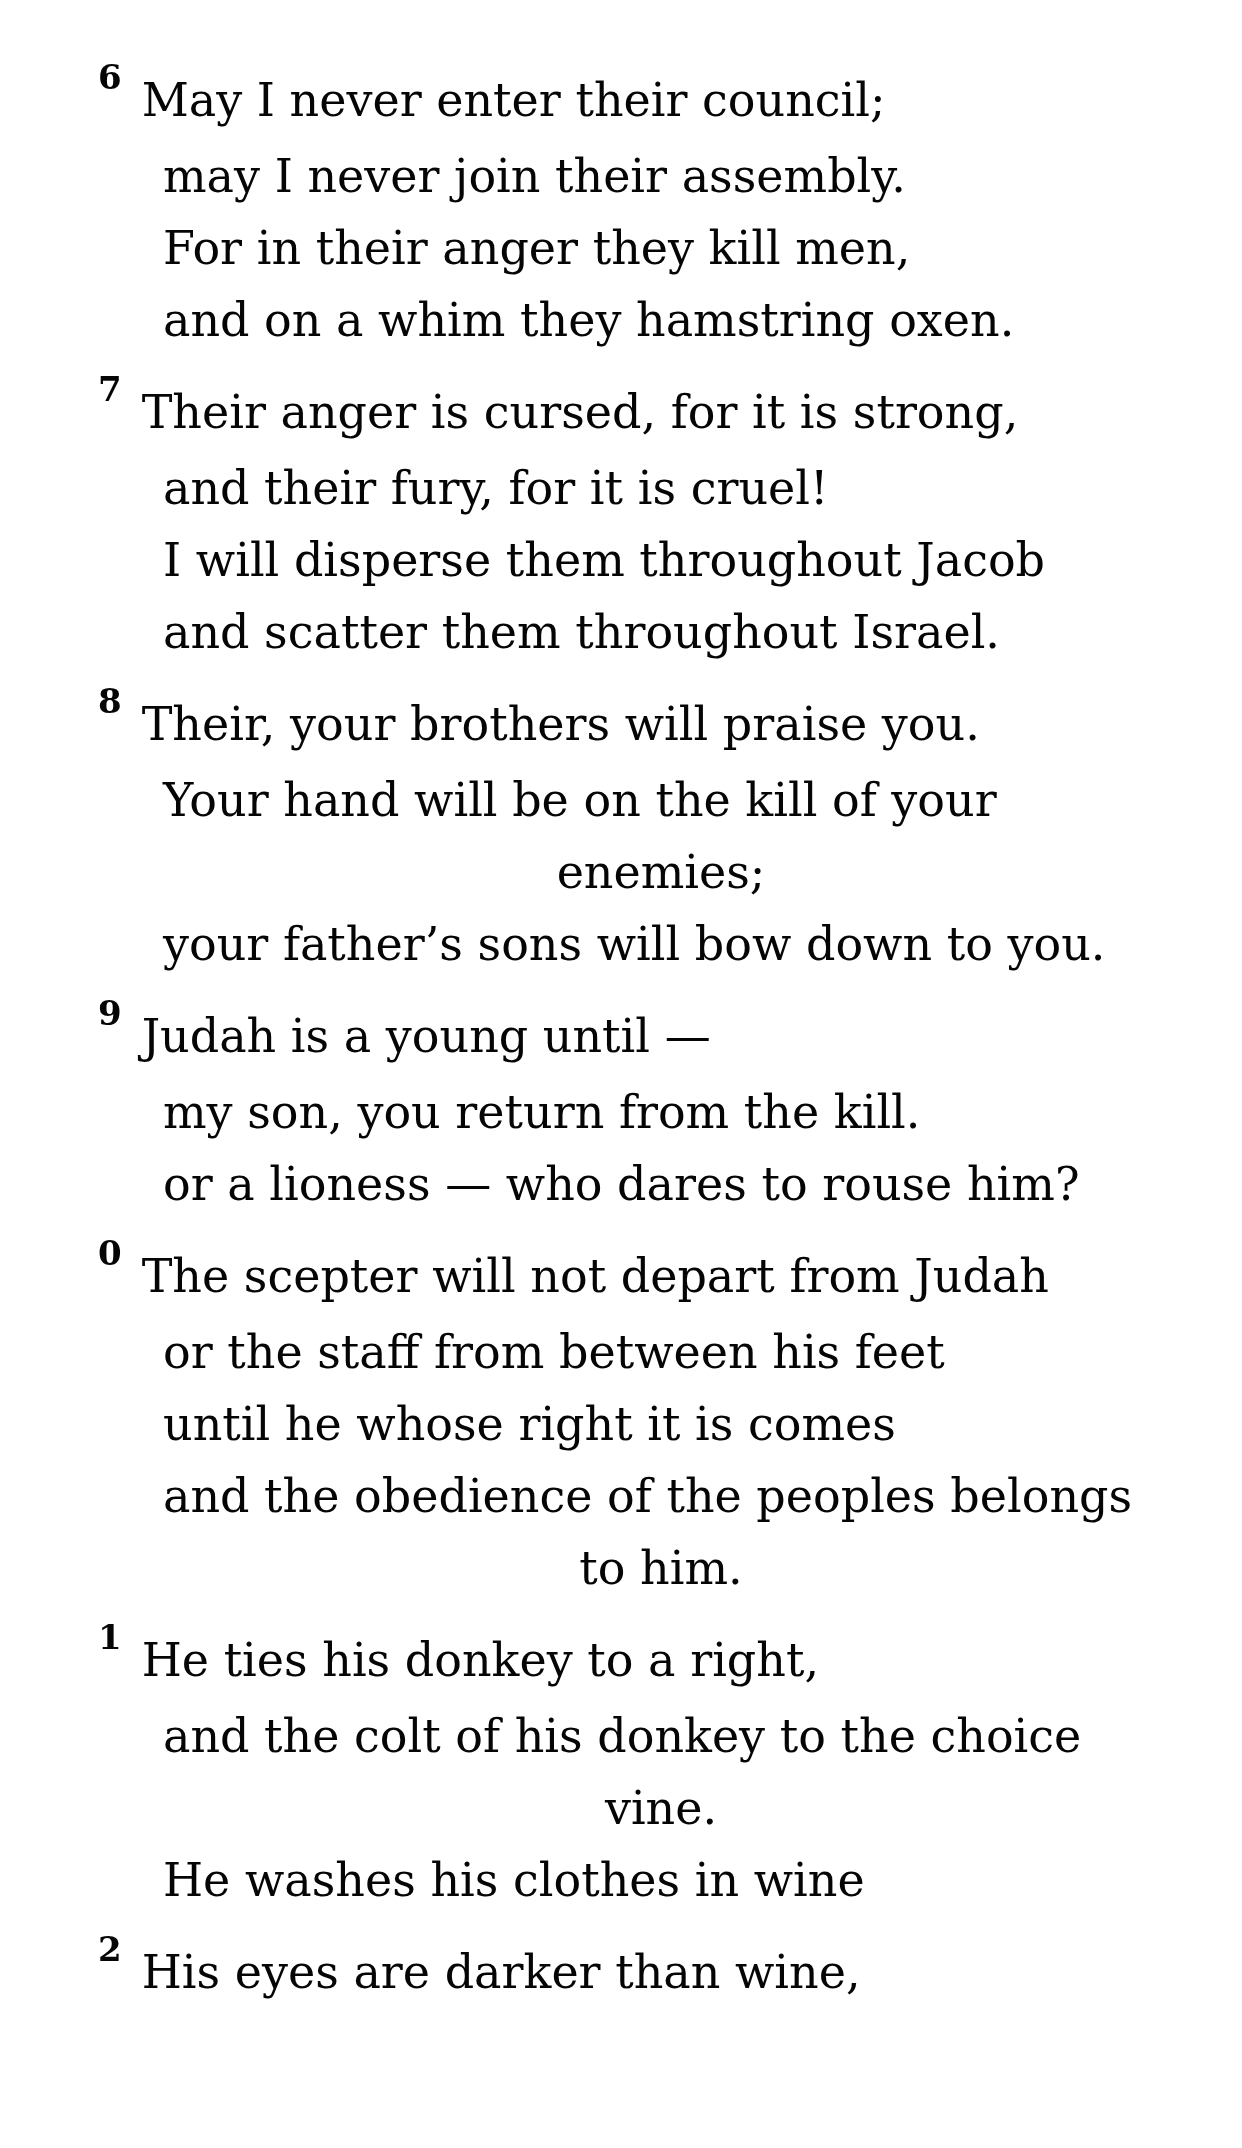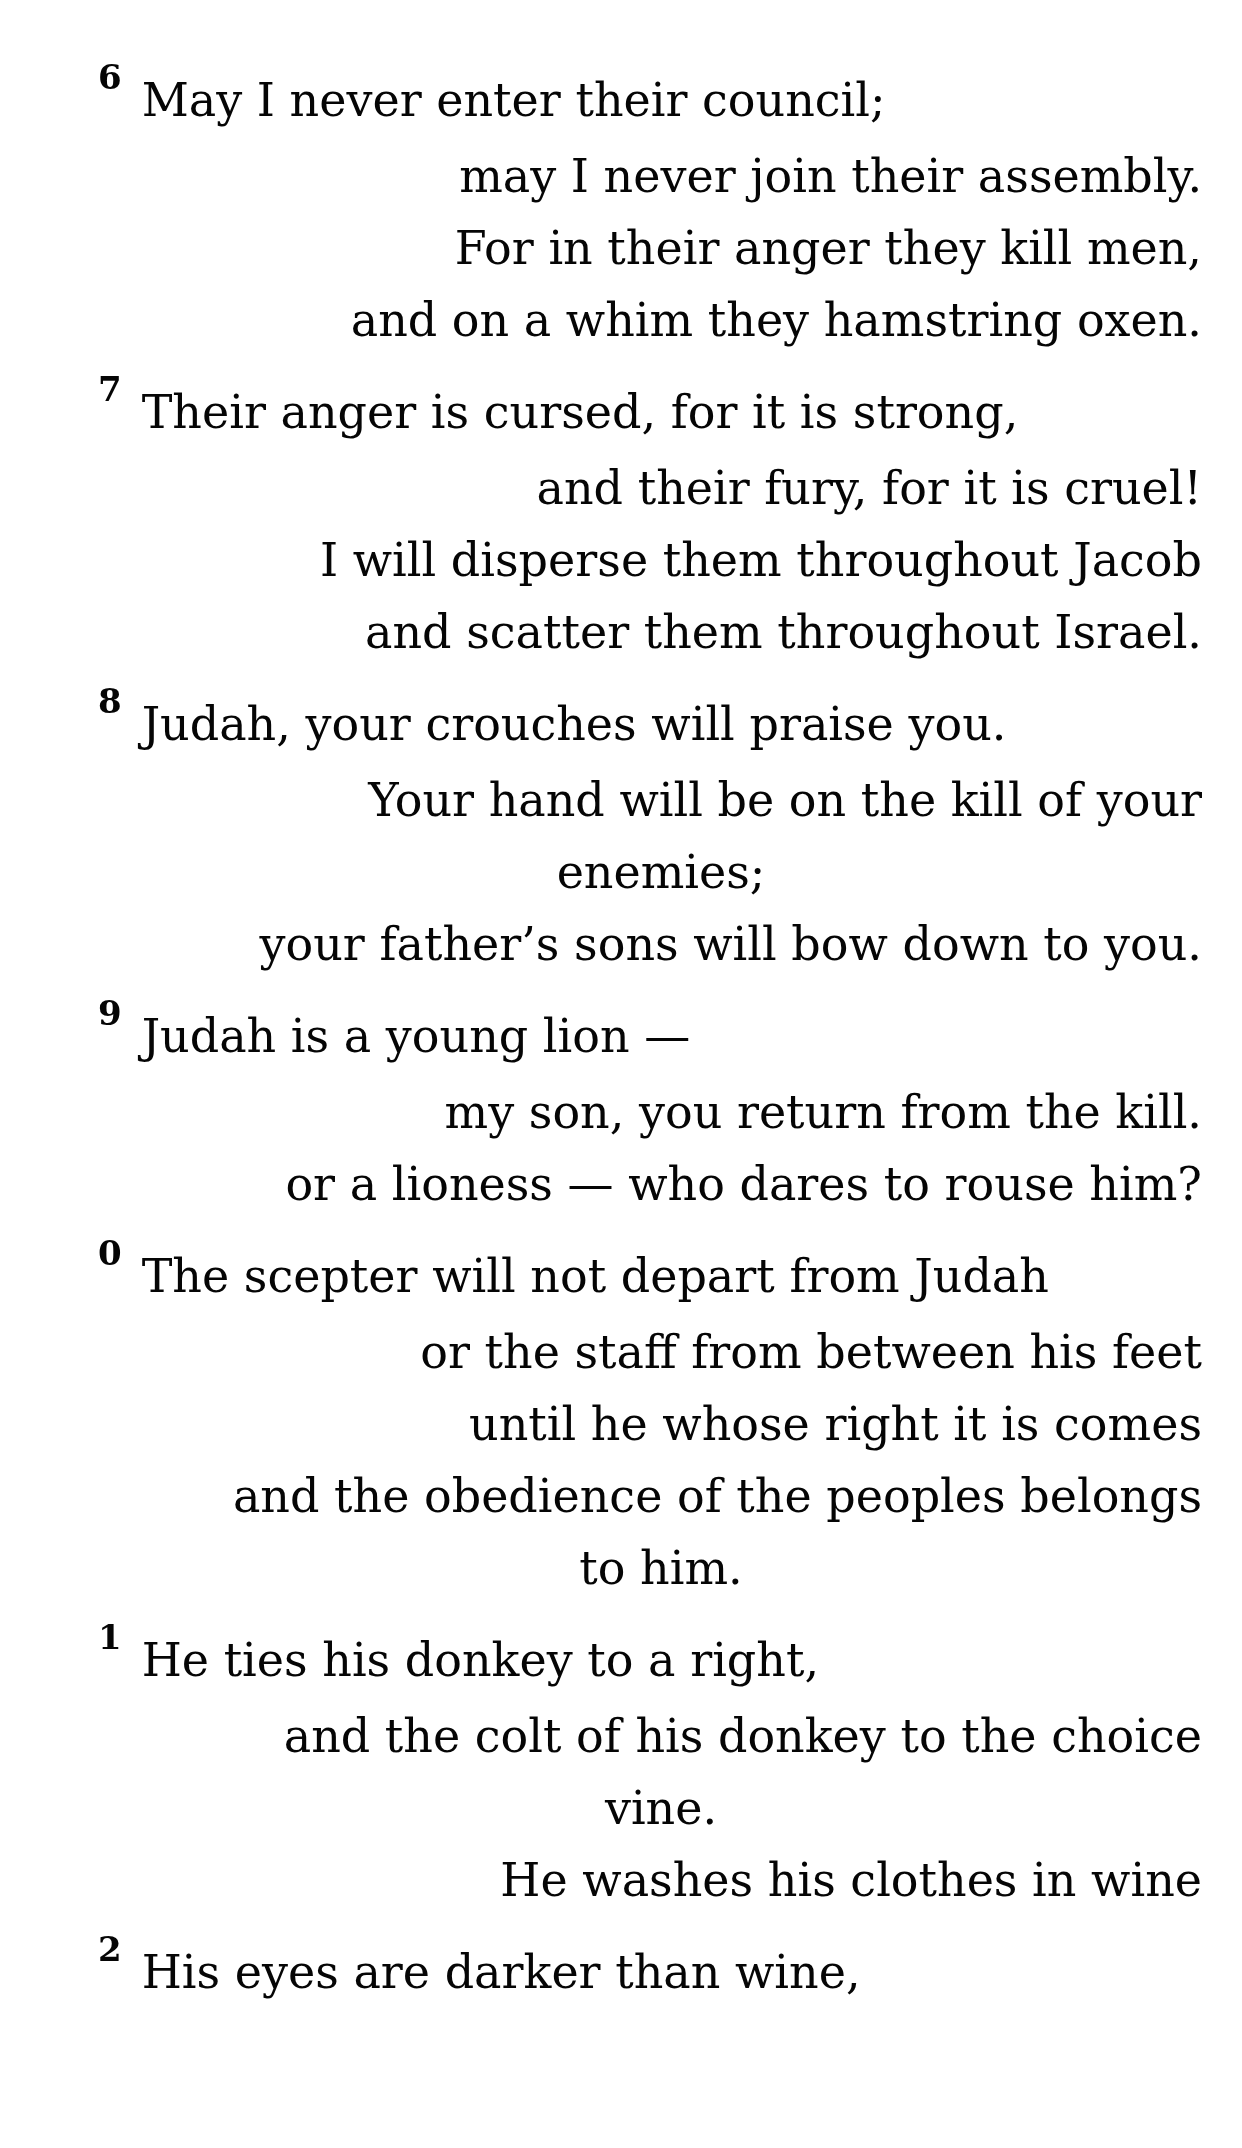--- a/index.html
+++ b/index.html
@@ -21,21 +21,20 @@
     line-height: 72px;
     padding-left: 120px;
     white-space: nowrap;
   }
   .line.start {
     text-indent: -11px;
     margin-top: 20px;
   }
   .line.cont {
     text-indent: 43px;
-    text-align: right;
   }
   .line.wrap {
     text-indent: 0;
     text-align: center;
   }
   .vnum {
     display: inline-block;
     font-weight: bold;
     font-size: 34px;
     transform: translateY(-27px);
@@ -52,27 +51,27 @@
       <div class="line cont"><span>For in their anger they kill men,</span></div>
       <div class="line cont"><span>and on a whim they hamstring oxen.</span></div>
     </div>
     <div class="verse">
       <div class="line start"><span class="vnum">7</span><span>Their anger is cursed, for it is strong,</span></div>
       <div class="line cont"><span>and their fury, for it is cruel!</span></div>
       <div class="line cont"><span>I will disperse them throughout Jacob</span></div>
       <div class="line cont"><span>and scatter them throughout Israel.</span></div>
     </div>
     <div class="verse">
-      <div class="line start"><span class="vnum">8</span><span>Judah, your crouches will praise you.</span></div>
+      <div class="line start"><span class="vnum">8</span><span>Their, your brothers will praise you.</span></div>
       <div class="line cont"><span>Your hand will be on the kill of your</span></div>
       <div class="line wrap"><span>enemies;</span></div>
       <div class="line cont"><span>your father’s sons will bow down to you.</span></div>
     </div>
     <div class="verse">
-      <div class="line start"><span class="vnum">9</span><span>Judah is a young lion —</span></div>
+      <div class="line start"><span class="vnum">9</span><span>Judah is a young until —</span></div>
       <div class="line cont"><span>my son, you return from the kill.</span></div>
       <div class="line cont"><span>or a lioness — who dares to rouse him?</span></div>
     </div>
     <div class="verse">
       <div class="line start"><span class="vnum">0</span><span>The scepter will not depart from Judah</span></div>
       <div class="line cont"><span>or the staff from between his feet</span></div>
       <div class="line cont"><span>until he whose right it is comes</span></div>
       <div class="line cont"><span>and the obedience of the peoples belongs</span></div>
       <div class="line wrap"><span>to him.</span></div>
     </div>

